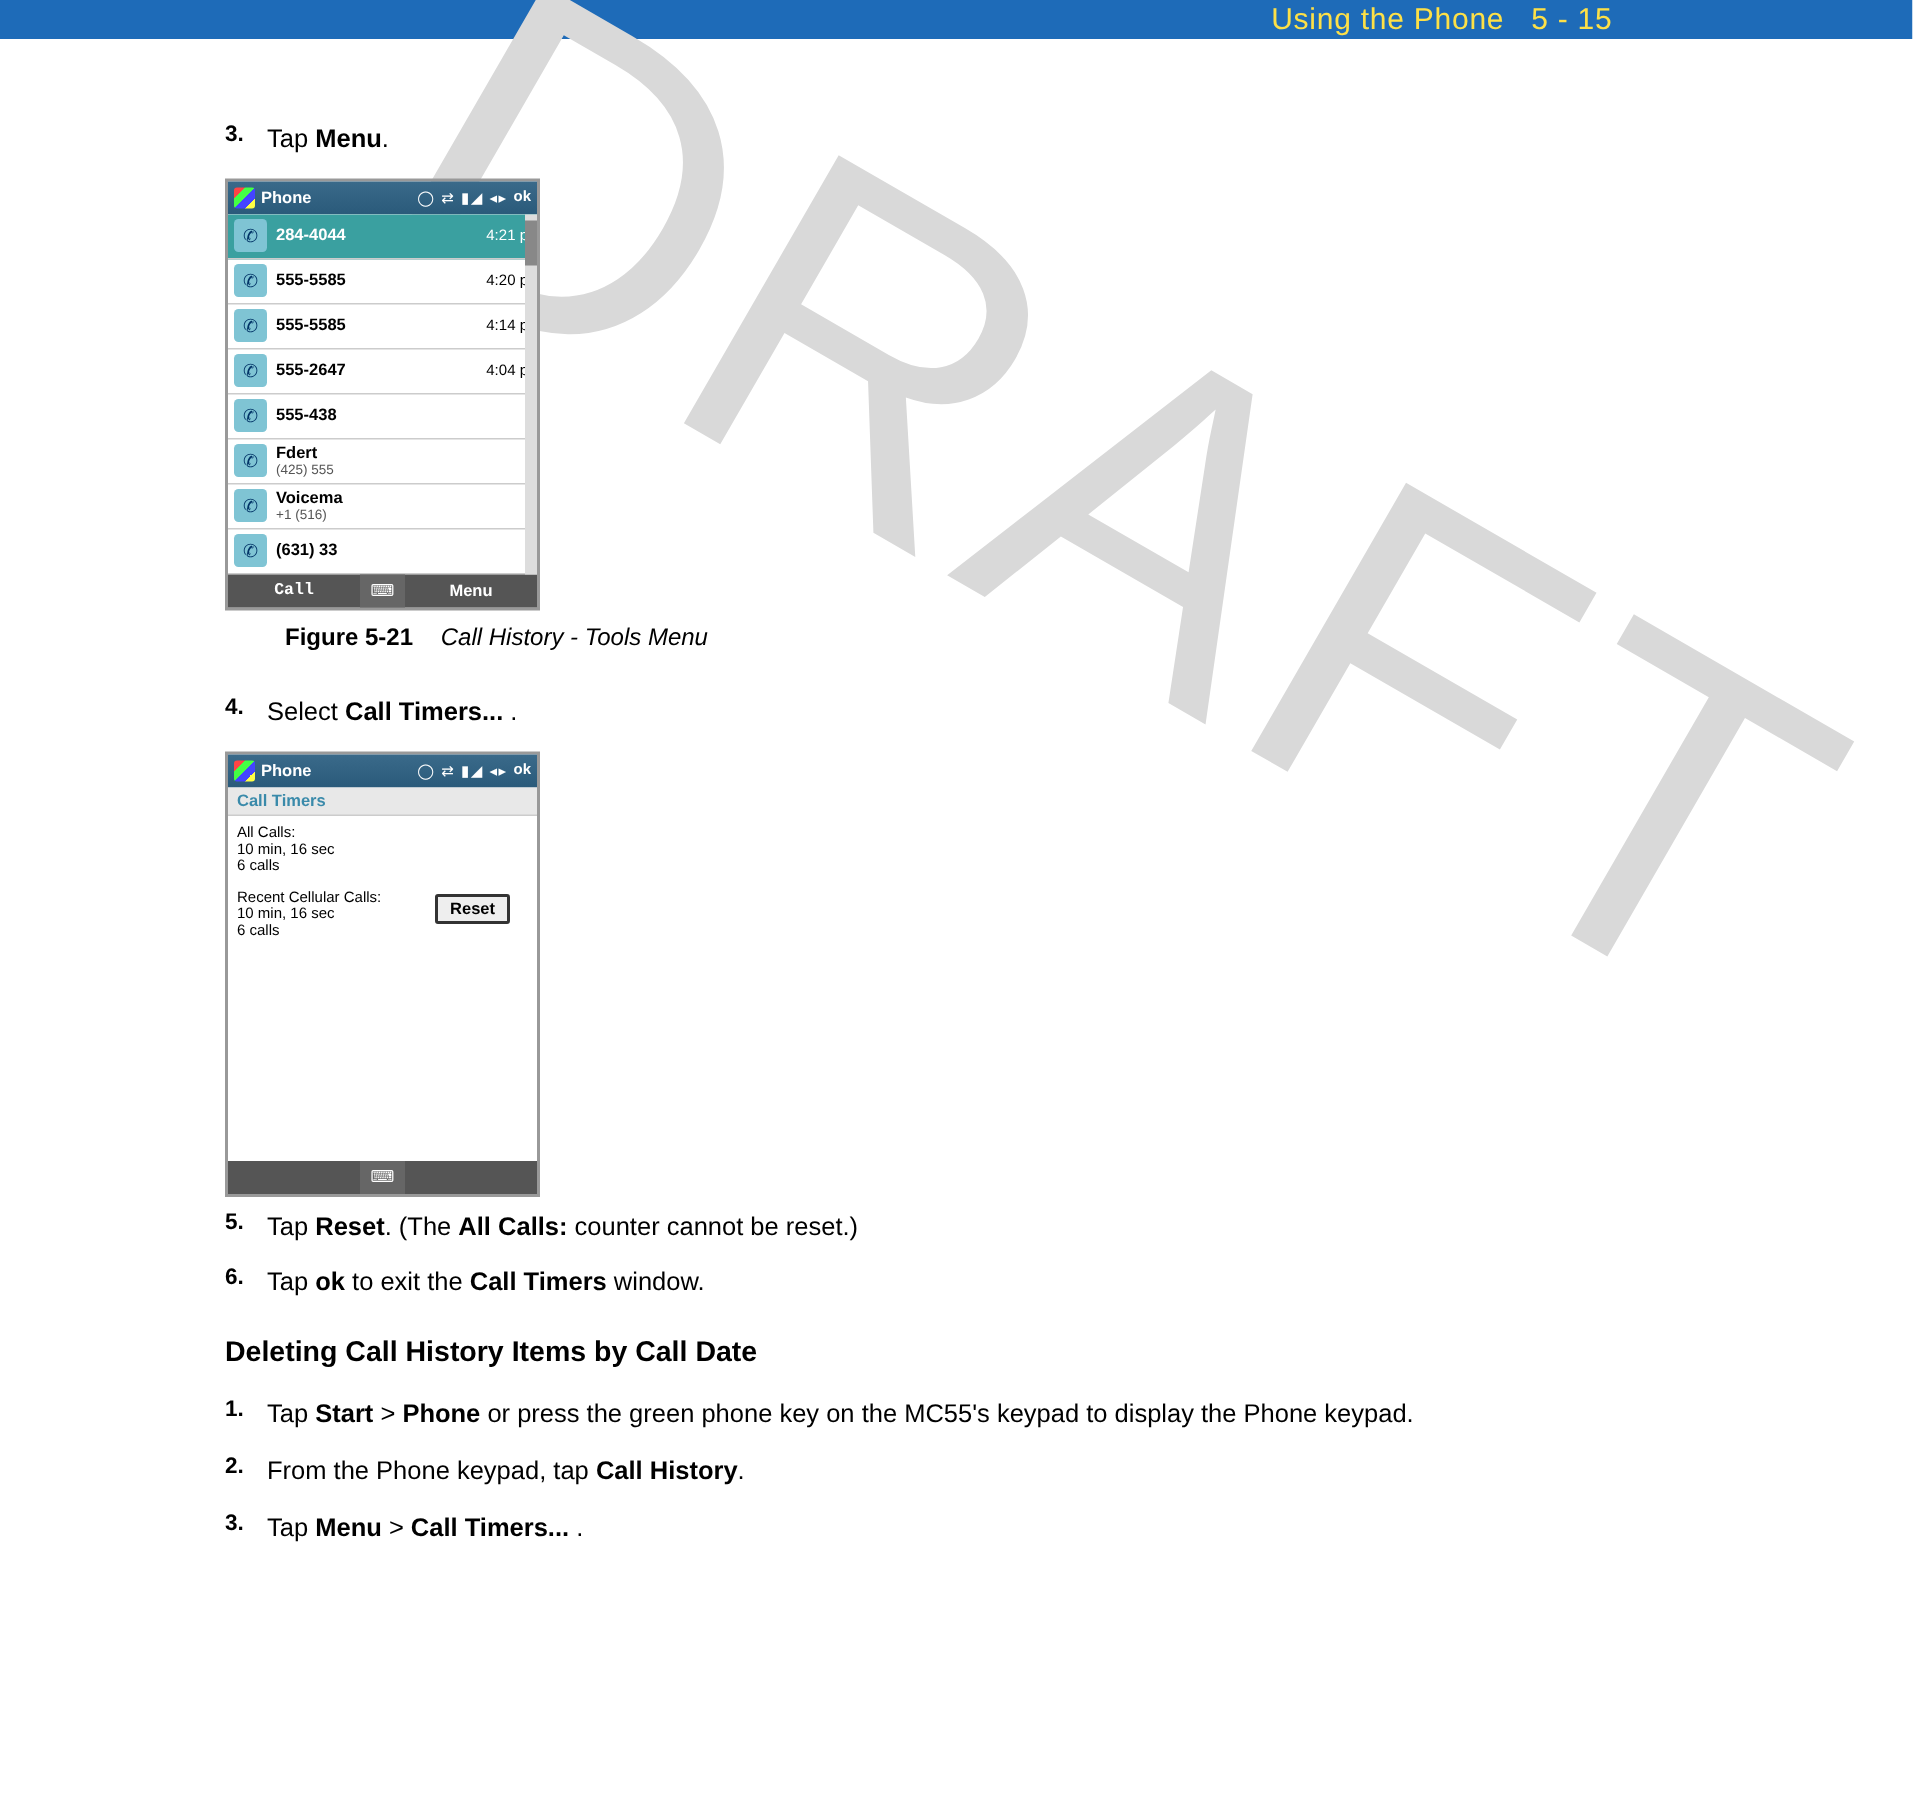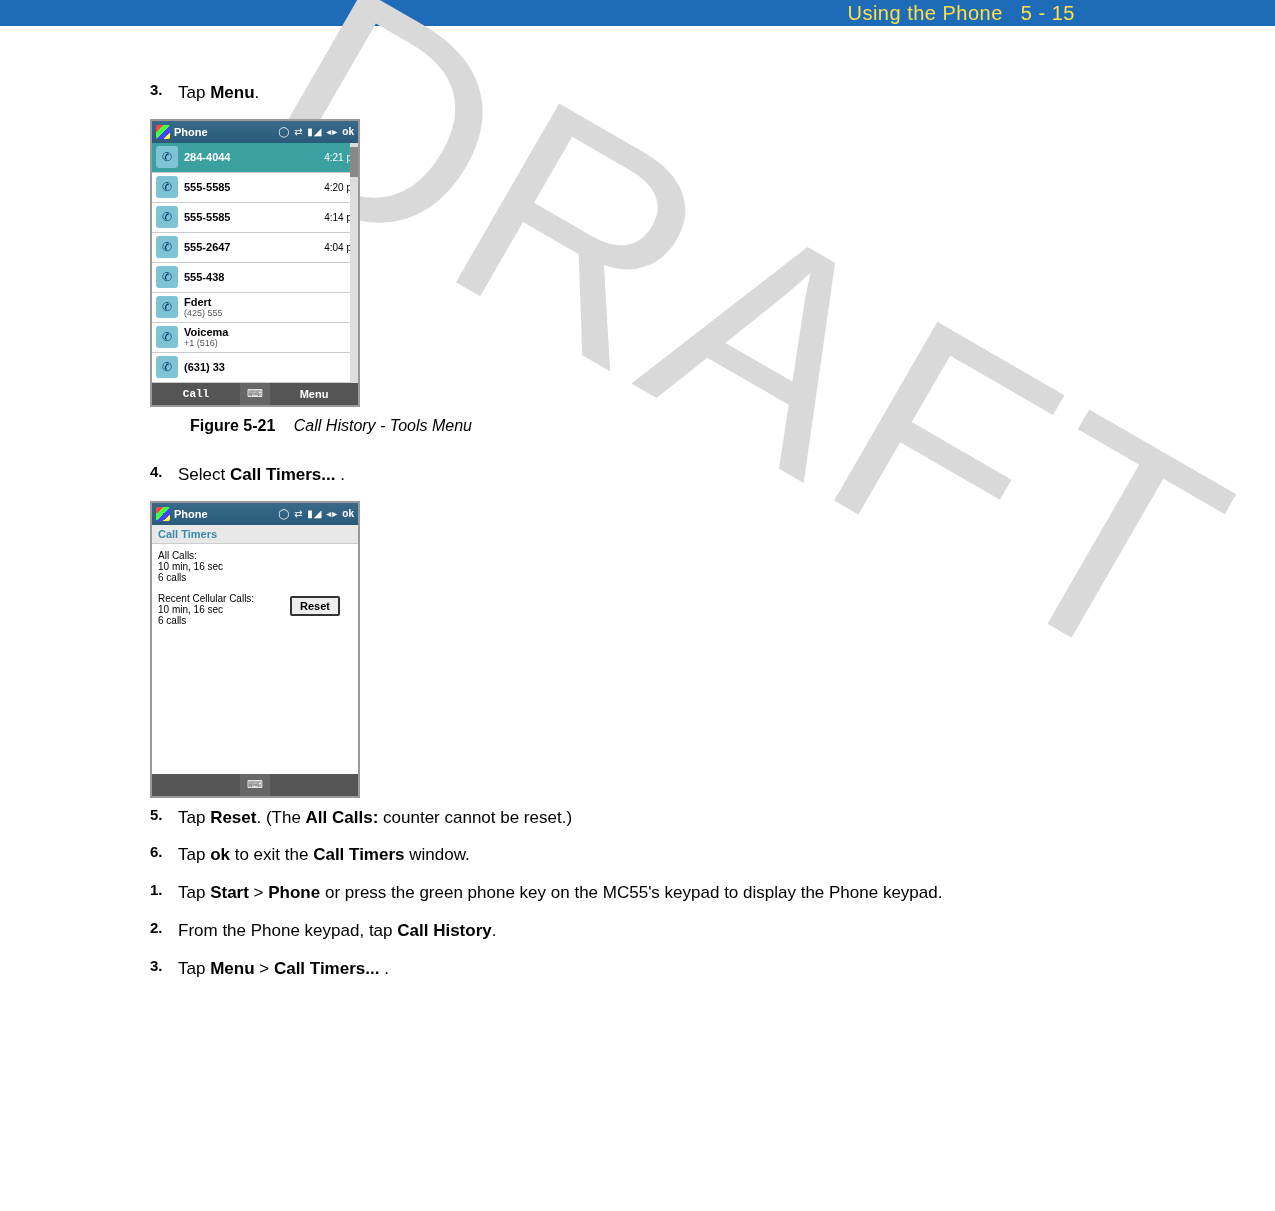--- a/index.html
+++ b/index.html
@@ -297,20 +297,21 @@
       <div class="step">
         <div class="num">5.</div>
         <div class="txt">Tap <b>Reset</b>. (The <b>All Calls:</b> counter cannot be reset.)</div>
       </div>
       <div class="step">
         <div class="num">6.</div>
         <div class="txt">Tap <b>ok</b> to exit the <b>Call Timers</b> window.</div>
       </div>
     </div>
 
+  <div class="section-heading">Deleting Call History Items by Call Date</div>
 
   <div id="steps-d">
       <div class="step">
         <div class="num">1.</div>
         <div class="txt">Tap <b>Start</b> &gt; <b>Phone</b> or press the green phone key on the MC55's keypad to display the Phone keypad.</div>
       </div>
       <div class="step">
         <div class="num">2.</div>
         <div class="txt">From the Phone keypad, tap <b>Call History</b>.</div>
       </div>

